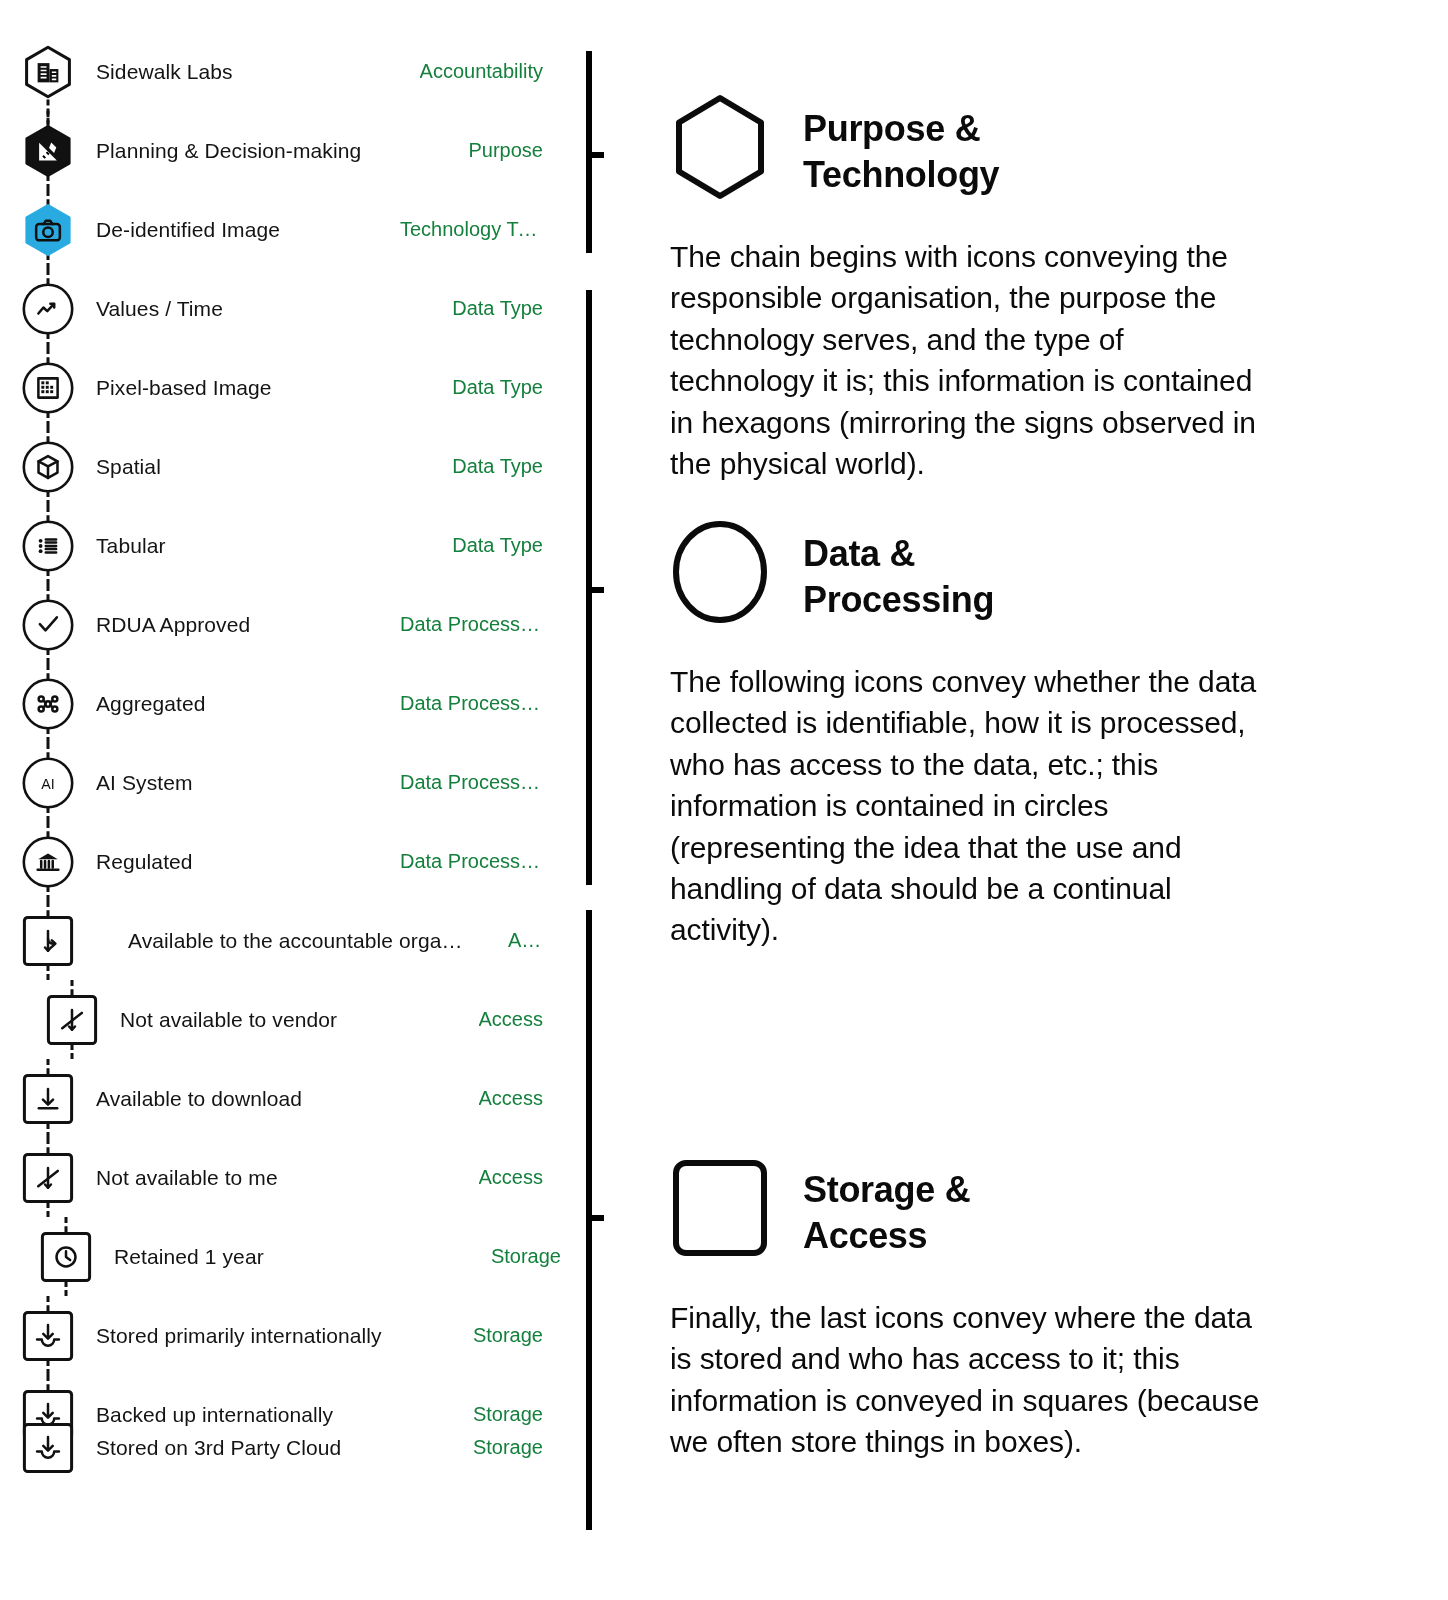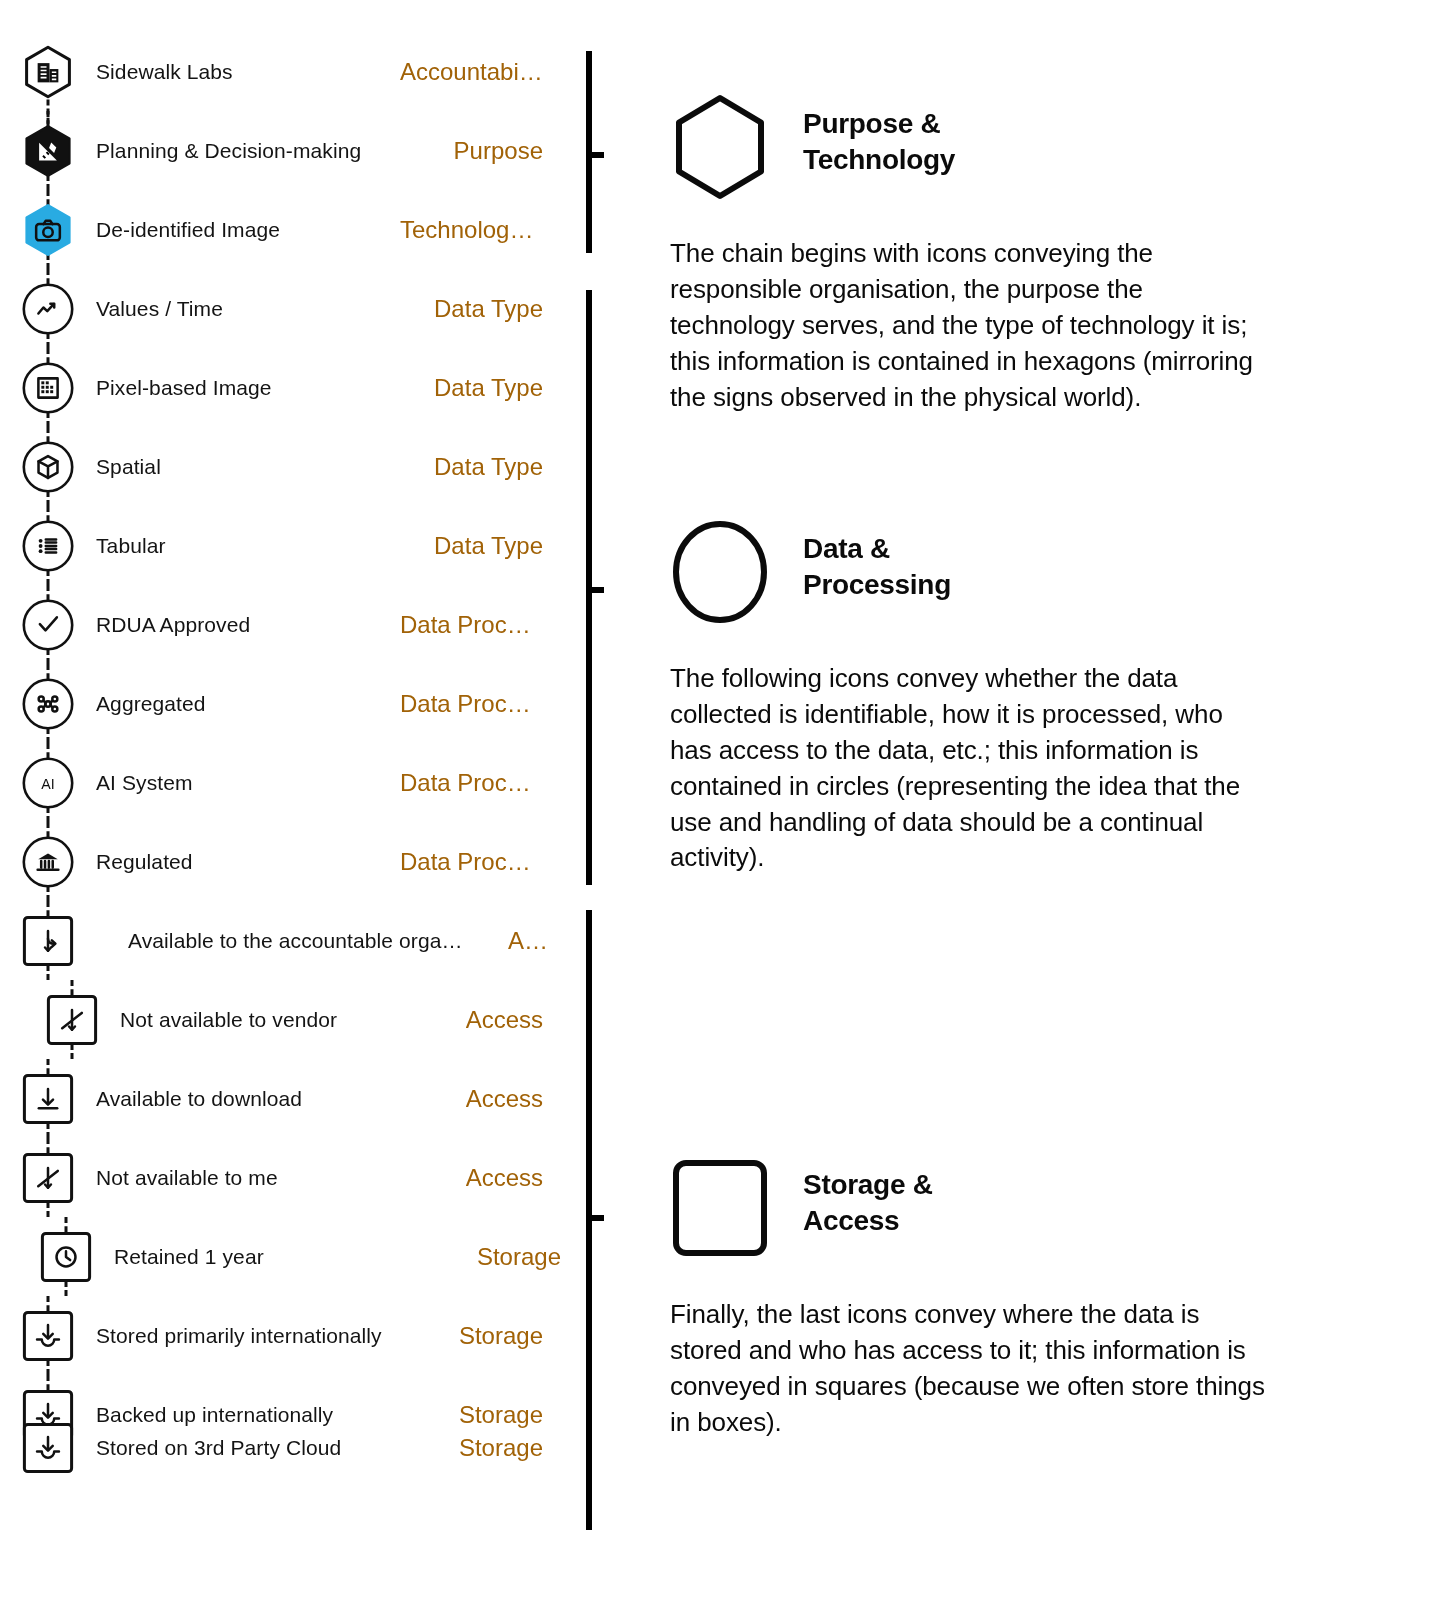--- a/index.html
+++ b/index.html
@@ -33,44 +33,44 @@
   .glyph svg { display: block; width: 56px; height: 56px; }
 
   .row-label {
     flex: 1 1 auto;
     font-size: 21px; color: #141414; letter-spacing: .1px;
     white-space: nowrap; overflow: hidden; text-overflow: ellipsis;
     padding-right: 10px;
   }
   .row-cat {
     flex: 0 0 auto; max-width: 180px;
-    font-size: 24px; color: #a16207; text-align: left;
+    font-size: 20px; color: #15803d; text-align: left;
     white-space: nowrap; overflow: hidden; text-overflow: ellipsis;
     padding-right: 37px;
   }
   .row-cat.trunc { max-width: 72px; }
 
   
   .bracket { position: absolute; background: #000; width: 6px; }
   .bracket-tick { position: absolute; background: #000; height: 6px; width: 18px; left: 586px; }
 
   
   .panel { position: absolute; left: 670px; top: 0; width: 680px; }
   .sect { position: absolute; width: 620px; }
   .sect-head { display: flex; align-items: flex-start; gap: 33px; }
   .sect-shape { flex: 0 0 auto; width: 100px; height: 118px;
                 display: flex; align-items: center; justify-content: center; }
   .sect-shape svg { display: block; }
   .sect-title {
-    font-size: 28px; font-weight: bold; color: #0b0b0b;
+    font-size: 36px; font-weight: bold; color: #0b0b0b;
     line-height: 1.28; letter-spacing: -.3px; padding-top: 14px;
   }
   .sect-body {
     margin-top: 26px;
-    font-size: 26px; line-height: 1.38; color: #0b0b0b;
+    font-size: 30px; line-height: 1.38; color: #0b0b0b;
     letter-spacing: -.1px; max-width: 600px;
   }
 </style>
 </head>
 <body>
 
 <div class="page">
 
   <div class="chain" id="chain">
       <div class="chain-row" style="top: 32px;">

